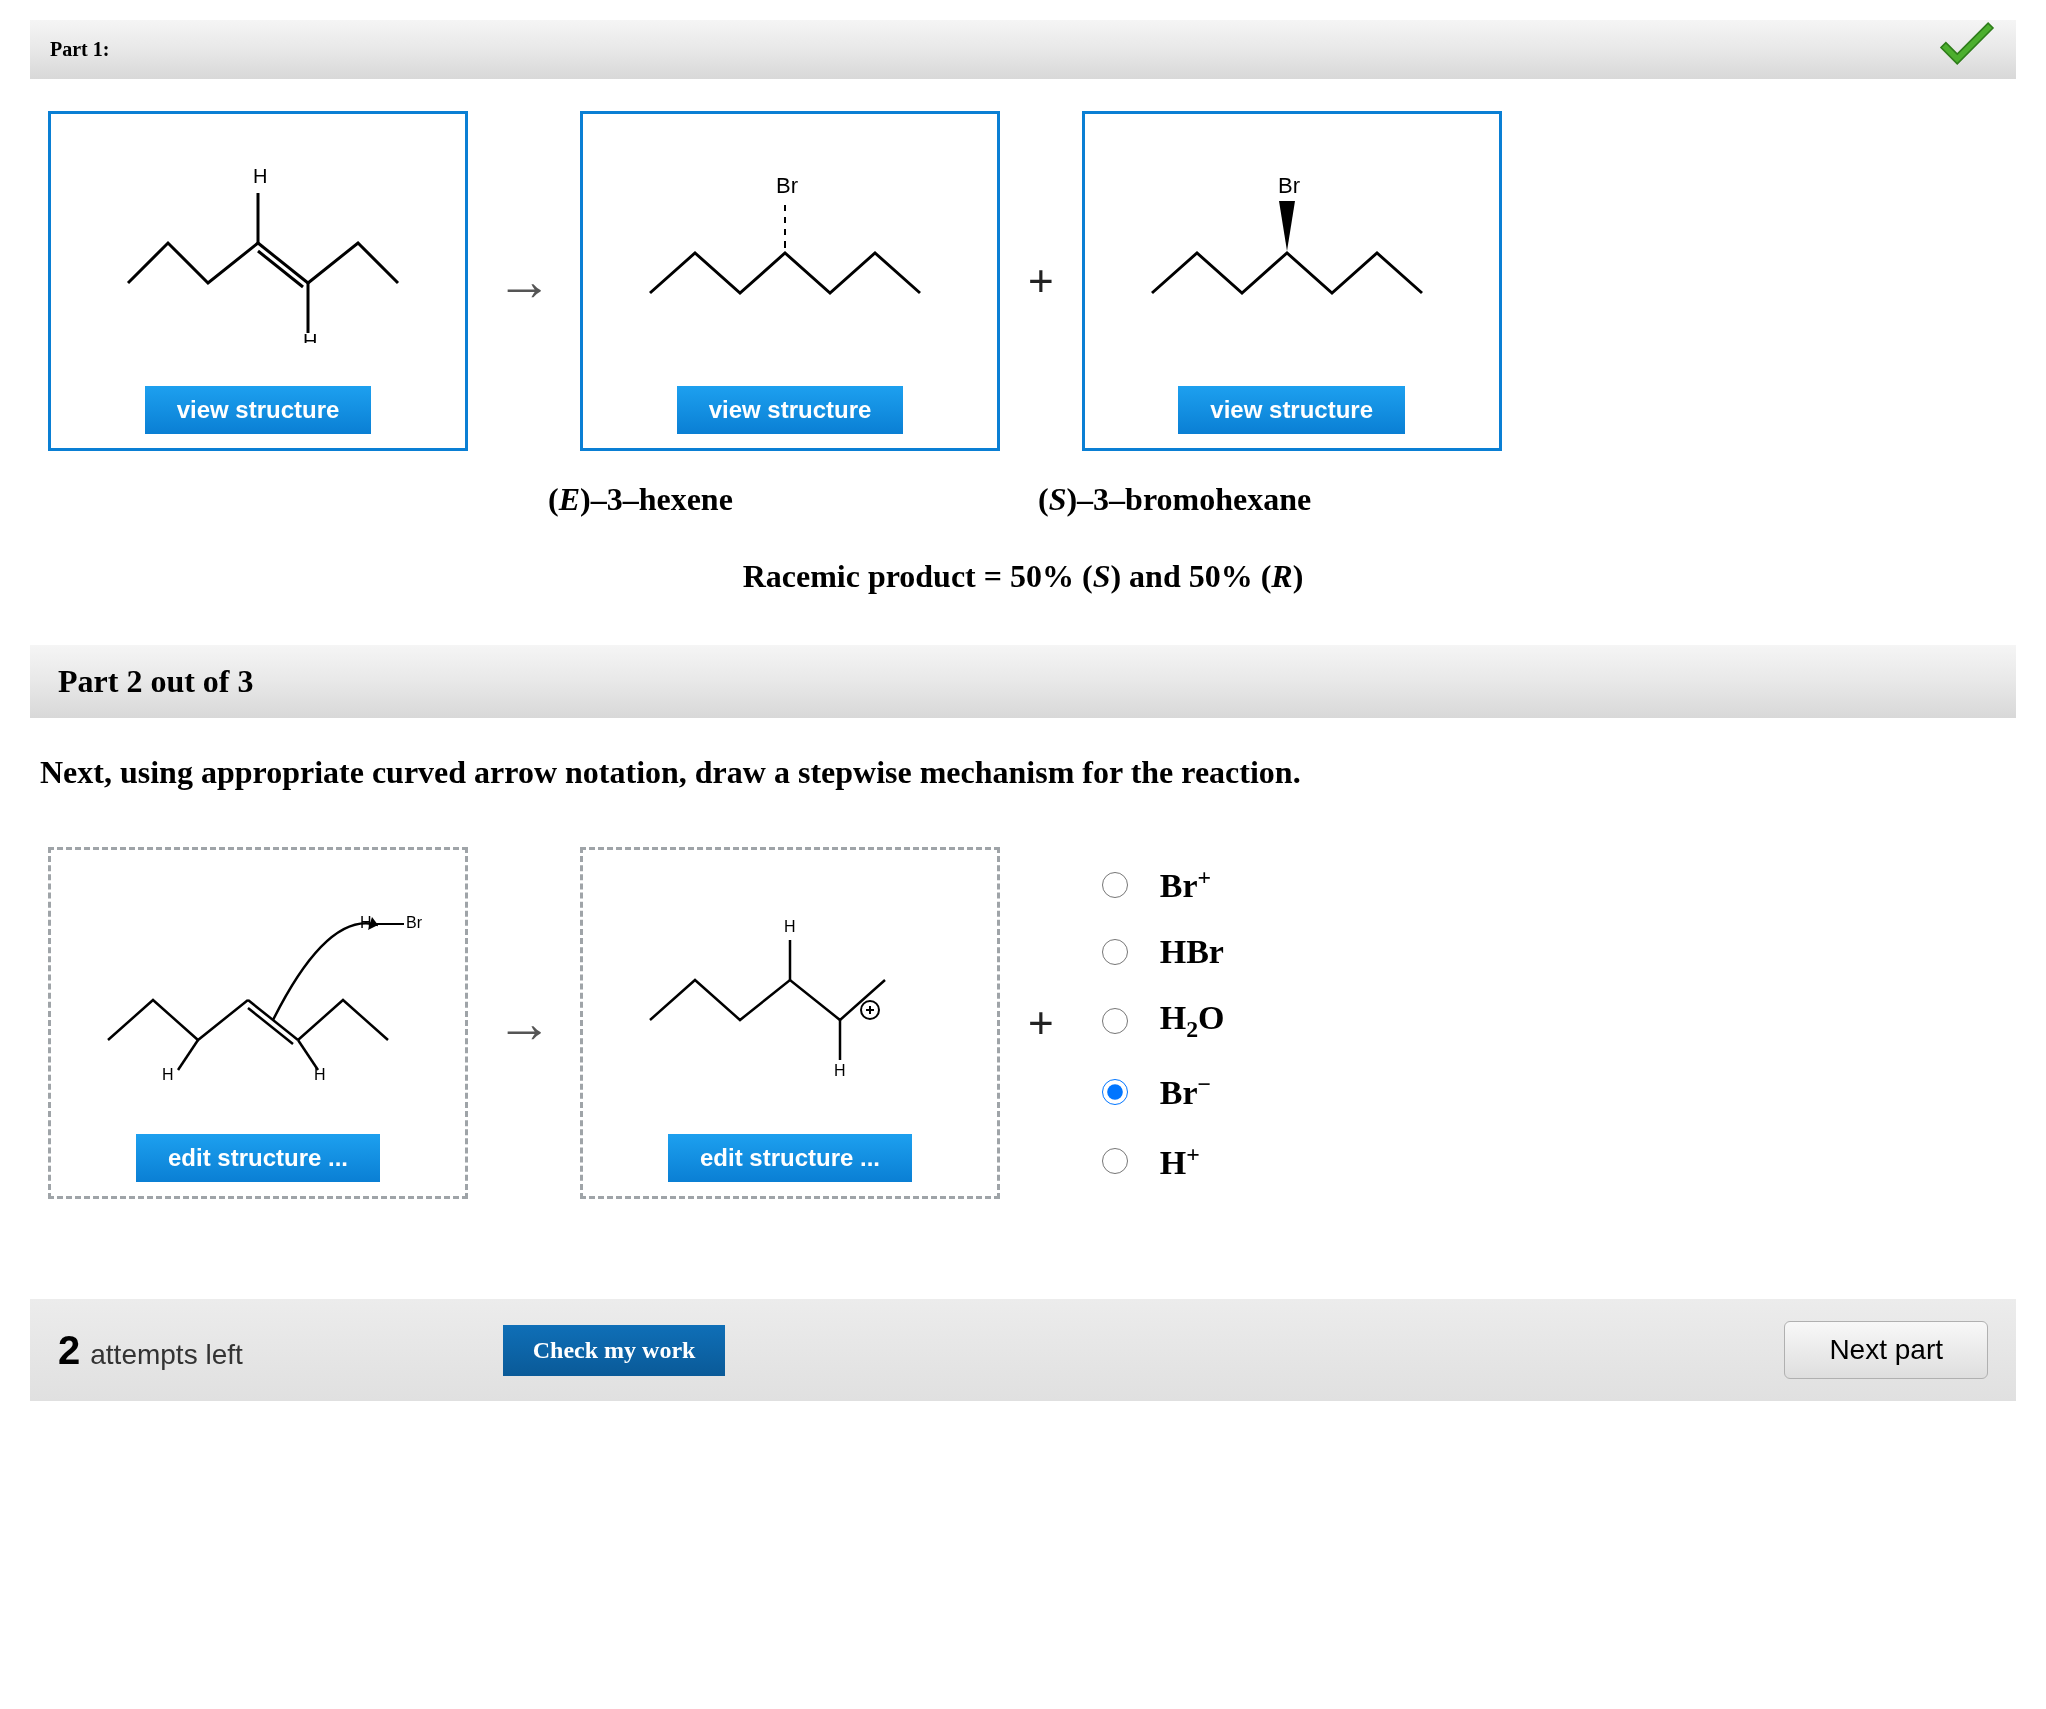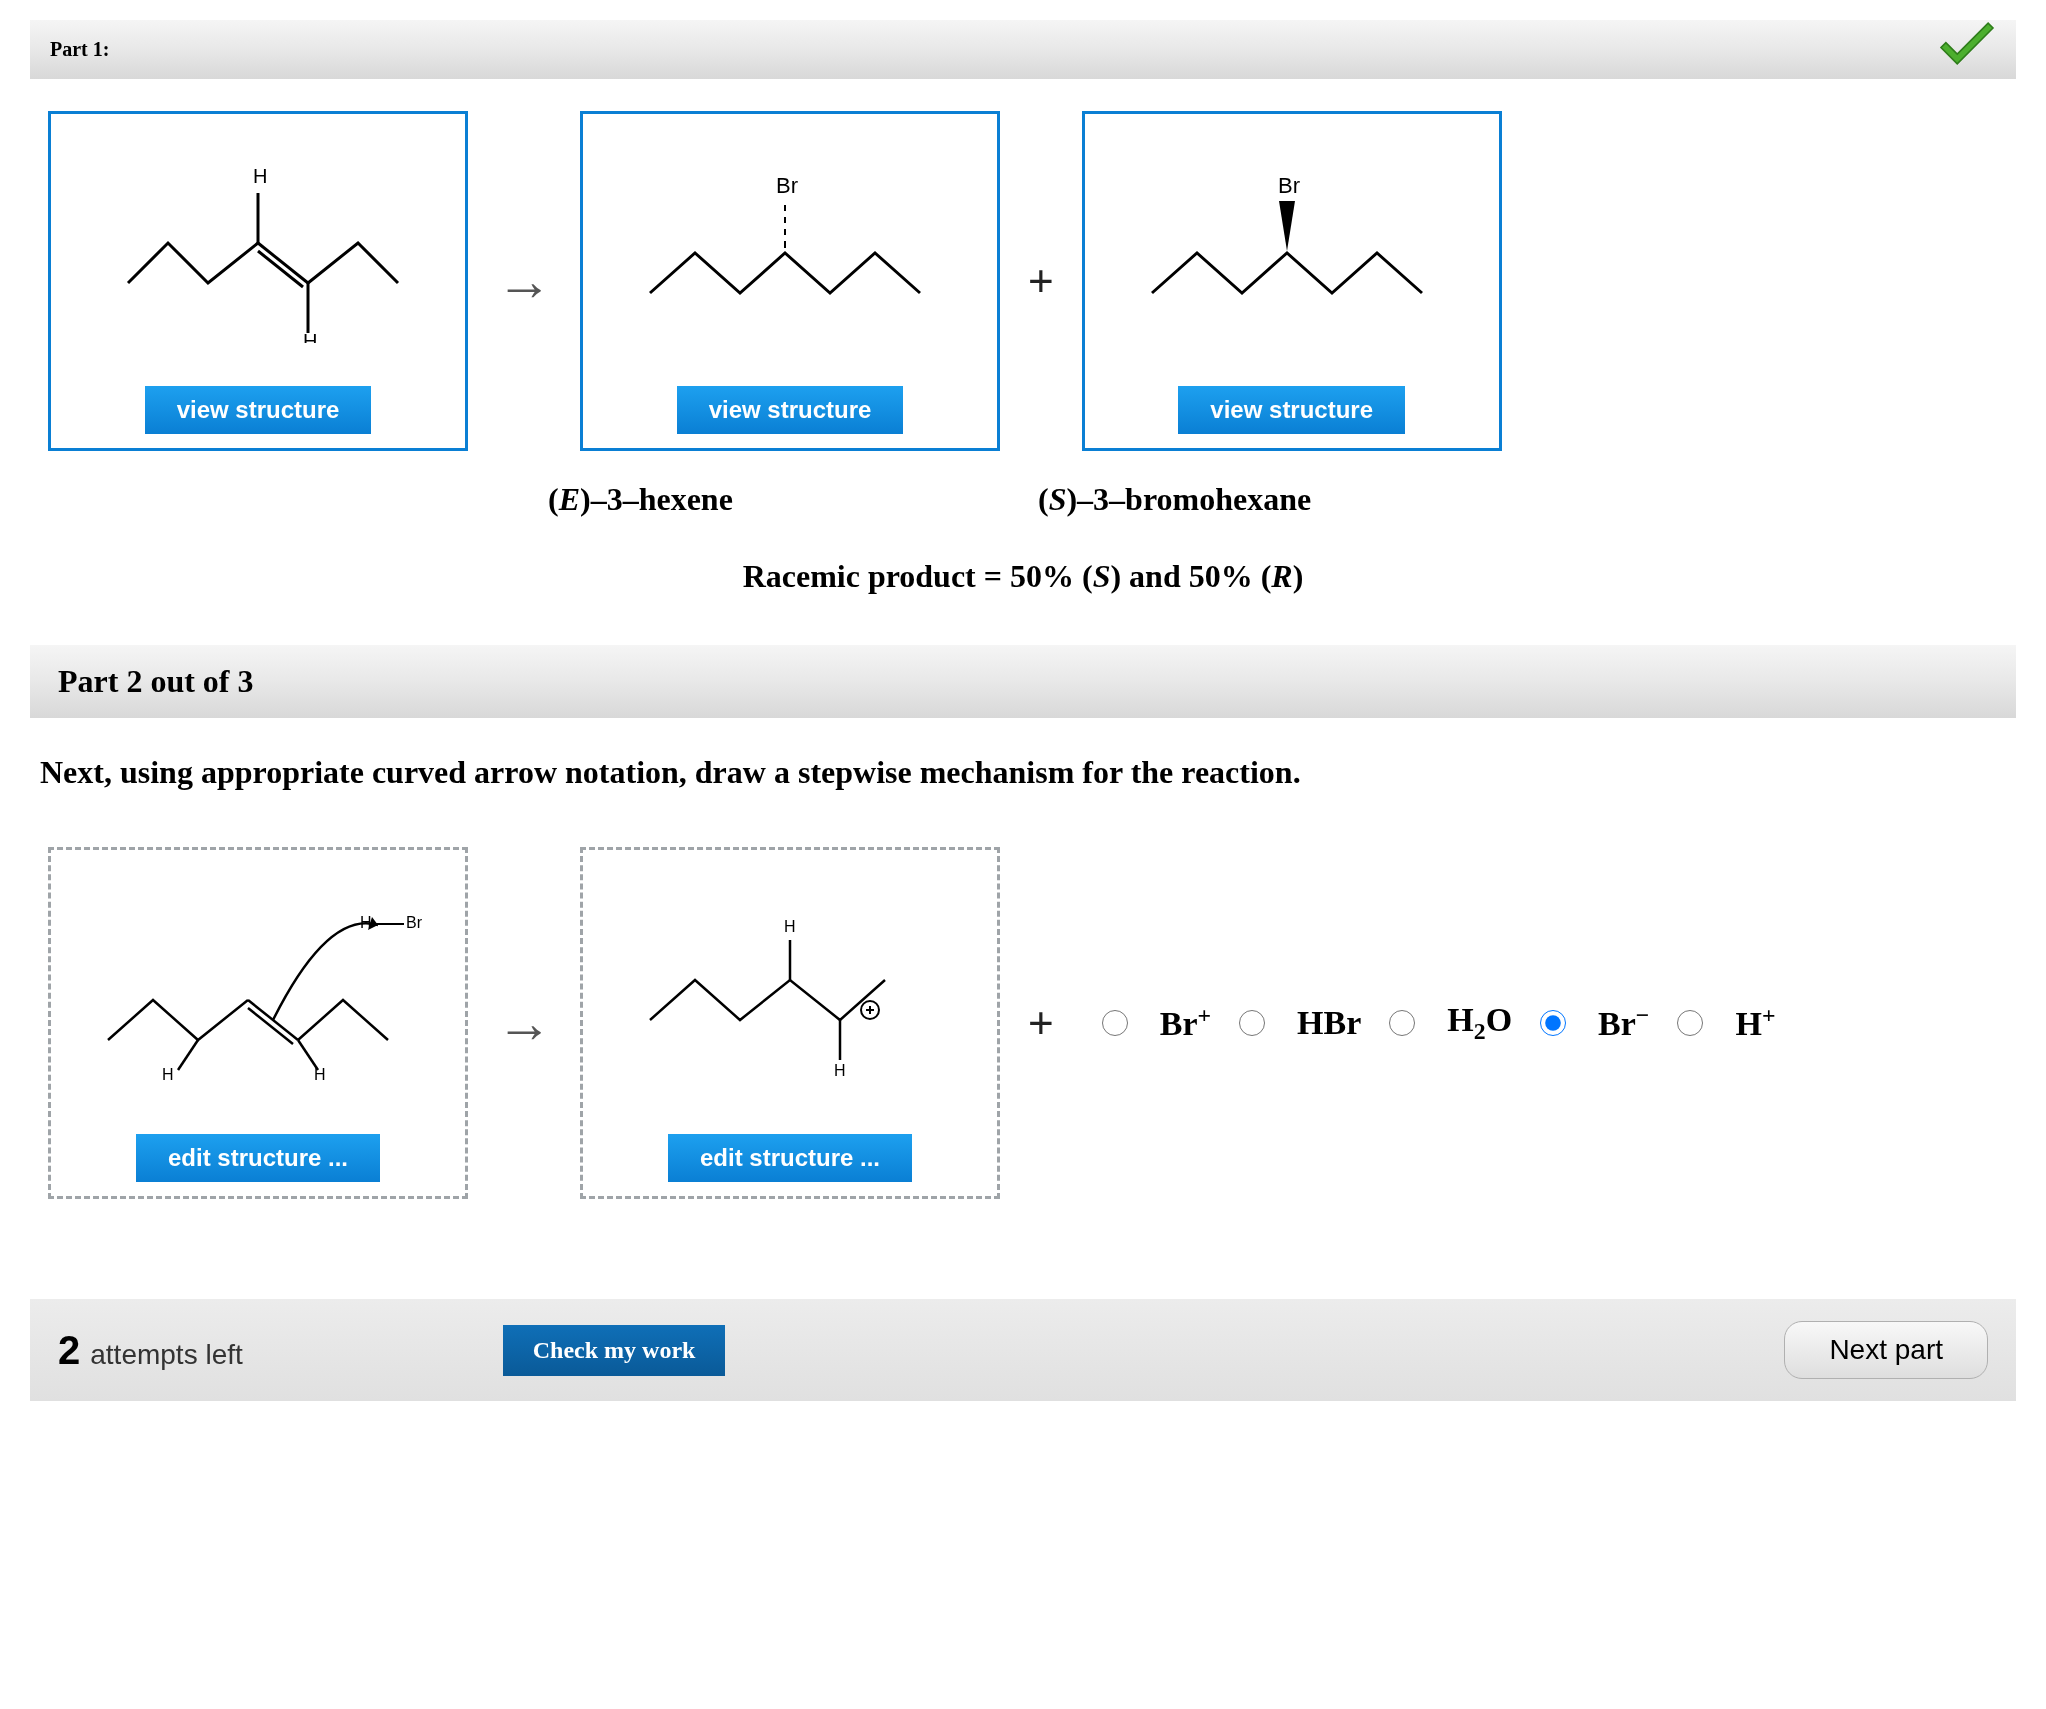--- a/index.html
+++ b/index.html
@@ -113,20 +113,21 @@
     width: 420px;
     height: 352px;
     display: flex;
     flex-direction: column;
     justify-content: flex-end;
     align-items:center;
     background:#fff;
   }
   .radio-column {
     display: flex;
+    flex-direction: column;
     gap: 28px;
     padding-left: 20px;
   }
   .radio-row {
     display:flex;
     align-items:center;
     gap: 32px;
   }
   .radio-row label {
     font-weight: bold;
@@ -156,21 +157,21 @@
   .check-btn {
     margin: 0 0 0 260px;
     background: linear-gradient(to bottom, #0f6fb7, #0a5a98);
     padding: 12px 30px;
     font-family: Liberation Serif, serif;
   }
   .next-btn {
     margin-left: auto;
     background: linear-gradient(to bottom, #f8f8f8, #dedede);
     border: 1px solid #b0b0b0;
-    border-radius: 18px;
+    border-radius: 6px;
     padding: 12px 44px;
     font-family: Arial, sans-serif;
     font-size: 28px;
     cursor:pointer;
   }
   sub { font-size: 0.7em; }
   sup { font-size: 0.7em; }
 </style>
 </head>
 <body>

